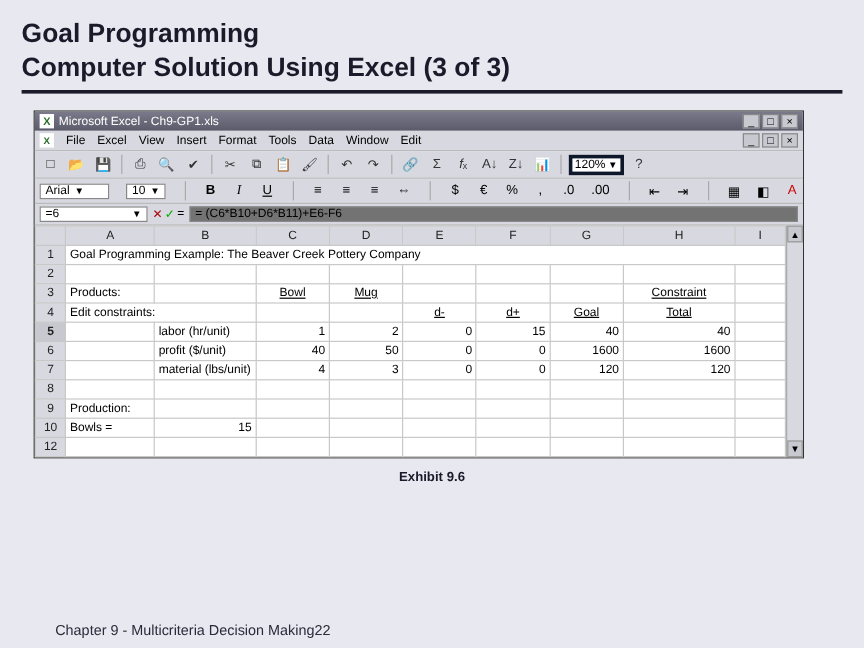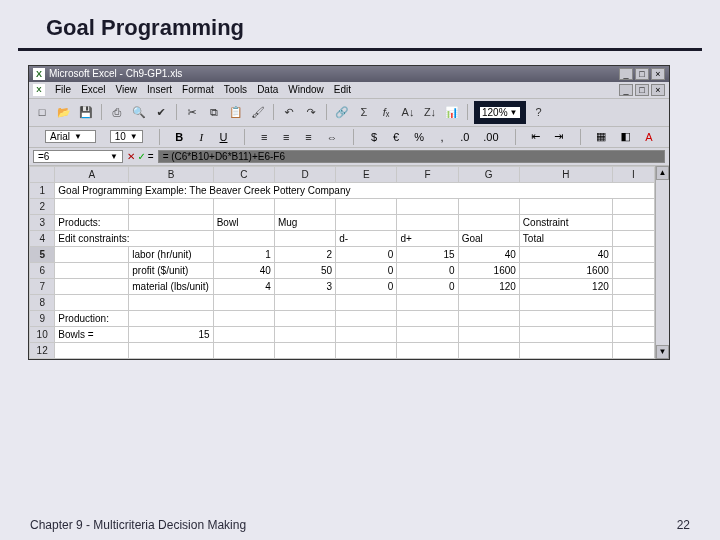--- a/index.html
+++ b/index.html
@@ -4,21 +4,21 @@
 <style>
   * { box-sizing: border-box; margin: 0; padding: 0; }
   body {
     width: 720px; height: 540px;
     background: #e8e8f0;
     font-family: Arial, sans-serif;
     position: relative;
     overflow: hidden;
   }
   .slide { padding: 14px 18px 10px 18px; }
-  .title-block { margin-bottom: 6px; margin-left: 28px; }
+  .title-block { margin-bottom: 6px; }
   .title-line { font-size: 22px; font-weight: bold; color: #1a1a2a; line-height: 1.25; }
   .underline { height: 3px; background: #1a1a2a; margin-top: 4px; margin-bottom: 14px; }
 
   .excel-window {
     background: #fff;
     border: 1px solid #333;
     width: 642px; margin-left: 10px;
   }
   .titlebar {
     background: linear-gradient(#7a7a8a,#5a5a6a);
@@ -38,25 +38,25 @@
   .menubar-left { display: flex; gap: 10px; align-items: center; }
   .menu-icon { width: 12px; height: 12px; background: #fff; display: inline-flex; align-items: center; justify-content: center; color: #2a6e2a; font-weight: bold; font-size: 8px; }
 
   .toolbar {
     background: #d8d8e0; padding: 2px 4px; font-size: 10px;
     display: flex; align-items: center; gap: 4px;
     border-bottom: 1px solid #bbb;
   }
   .tb-btn { width: 18px; height: 18px; background: #d8d8e0; display: flex; align-items: center; justify-content: center; font-size: 11px; color: #333; }
   .tb-sep { width: 1px; height: 16px; background: #aaa; margin: 0 2px; }
-  .zoom-box { background: #fff; border: 6px solid #0f172a; padding: 0 2px; font-size: 10px; display: flex; align-items: center; gap: 2px; }
+  .zoom-box { background: #fff; border: 3px solid #0f172a; padding: 0 2px; font-size: 10px; display: flex; align-items: center; gap: 2px; }
   .dd { font-size: 8px; }
 
   .fmt-bar {
-    background: #d8d8e0; padding: 2px 16px; font-size: 10px;
+    background: #d8d8e0; padding: 2px 4px; font-size: 10px;
     display: flex; align-items: center; gap: 14px;
     border-bottom: 1px solid #bbb;
   }
   .font-box, .size-box { background: #fff; border: 1px solid #888; padding: 0 4px; font-size: 10px; display: flex; align-items: center; gap: 4px; }
   .font-box { width: 90px; }
   .size-box { width: 34px; }
   .fmt-btn { width: 16px; height: 16px; display: flex; align-items: center; justify-content: center; font-size: 11px; }
   .bold { font-weight: bold; }
   .ital { font-style: italic; font-family: 'Times New Roman', serif; }
   .uline { text-decoration: underline; }
@@ -74,39 +74,40 @@
   .grid { border-collapse: collapse; font-size: 10px; width: 628px; }
   .grid th, .grid td { border: 1px solid #c8c8c8; height: 16px; padding: 0 3px; }
   .grid th {
     background: #d8d8e0; color: #222; font-weight: normal;
     text-align: center; font-size: 10px;
   }
   .grid th.rowhdr { width: 24px; }
   .grid th.active-row { font-weight: bold; background: #c8c8d0; }
   .grid td { background: #fff; text-align: left; }
   .grid td.num { text-align: right; }
-  .grid td.center { text-align: left; }
+  .grid td.center { text-align: center; text-decoration: underline; }
   .colA { width: 70px; } .colB { width: 80px; } .colC { width: 58px; } .colD { width: 58px; }
   .colE { width: 58px; } .colF { width: 58px; } .colG { width: 58px; } .colH { width: 88px; } .colI { width: 40px; }
   .vscroll { width: 14px; background: #d8d8e0; border-left: 1px solid #aaa; display: flex; flex-direction: column; justify-content: space-between; }
   .vscroll .arrow { height: 14px; background: #c8c8d0; display: flex; align-items: center; justify-content: center; font-size: 8px; border: 1px solid #999; }
 
   .exhibit { text-align: center; font-size: 11px; font-weight: bold; margin-top: 10px; color: #1a1a2a; }
   .footer {
     position: absolute; left: 0; right: 0; bottom: 8px;
-    display: flex; justify-content: space-between;
-    padding: 0 30px; font-size: 12px; color: #2a2a3a;
+    display: flex; 
+    padding: 0 46px; font-size: 12px; color: #2a2a3a;
   }
 </style>
 </head>
 <body>
 
 <div class="slide">
   <div class="title-block">
     <div class="title-line">Goal Programming</div>
+    <div class="title-line">Computer Solution Using Excel (3 of 3)</div>
   </div>
   <div class="underline"></div>
 
   <div class="excel-window">
 
     <div class="titlebar">
       <div class="titlebar-left">
         <span class="xl-logo">X</span>
         <span>Microsoft Excel - Ch9-GP1.xls</span>
       </div>
@@ -360,18 +361,19 @@
       </tbody>
         </table>
       <div class="vscroll">
         <div class="arrow">▲</div>
         <div class="arrow">▼</div>
       </div>
     </div>
 
   </div>
 
+  <div class="exhibit">Exhibit 9.6</div>
 </div>
 
 <div class="footer">
   <span>Chapter 9 - Multicriteria Decision Making</span>
   <span>22</span>
 </div>
 
 </body></html>

